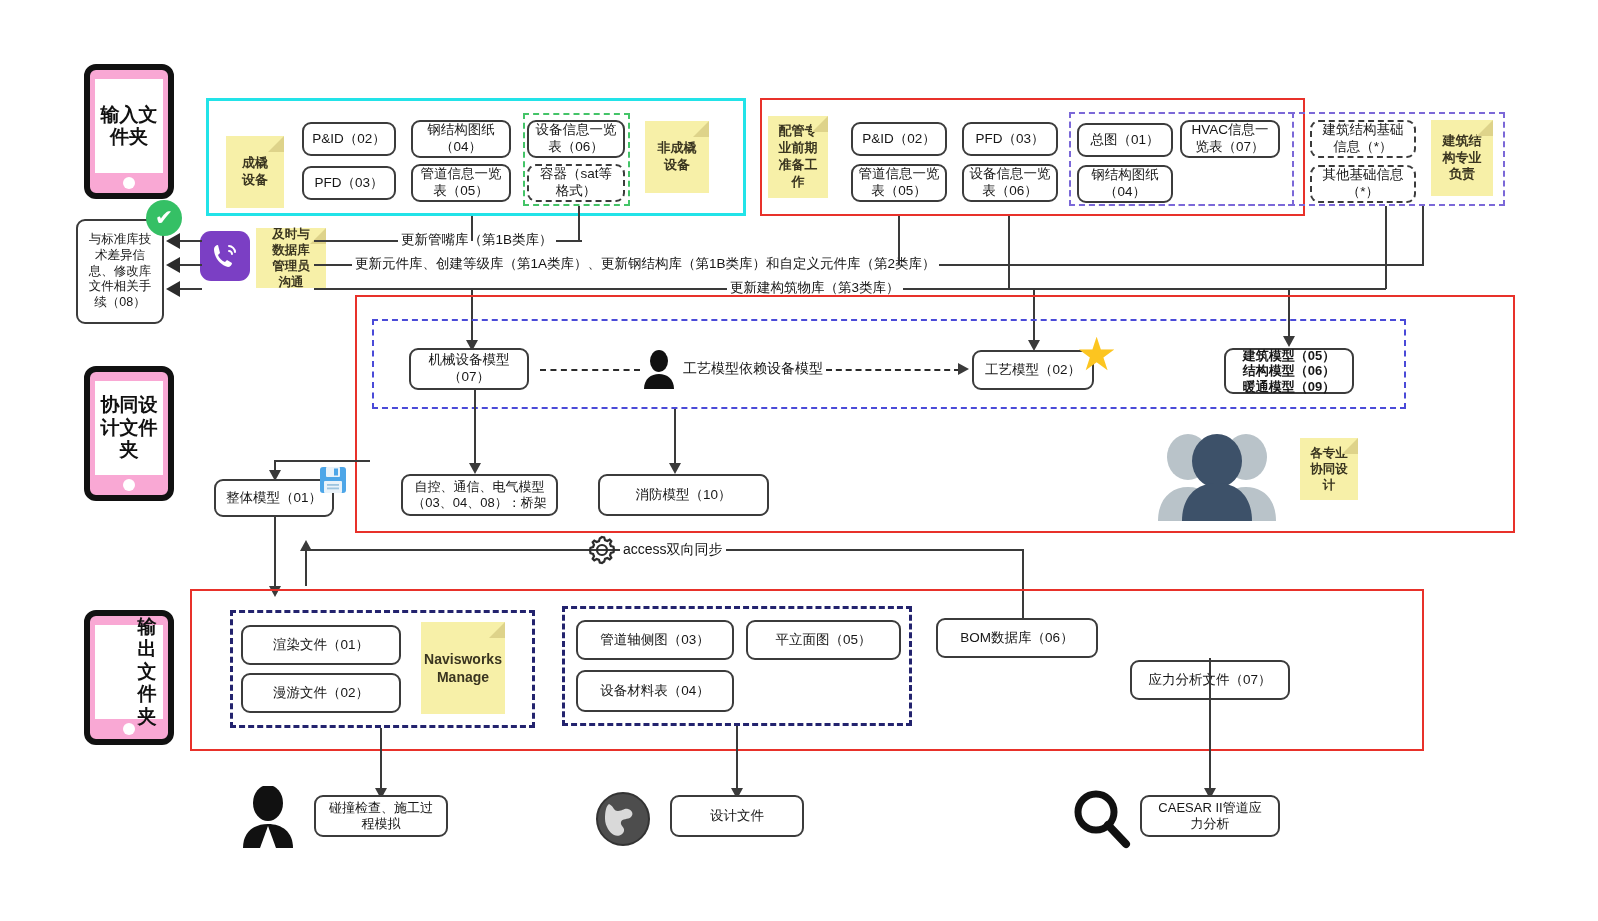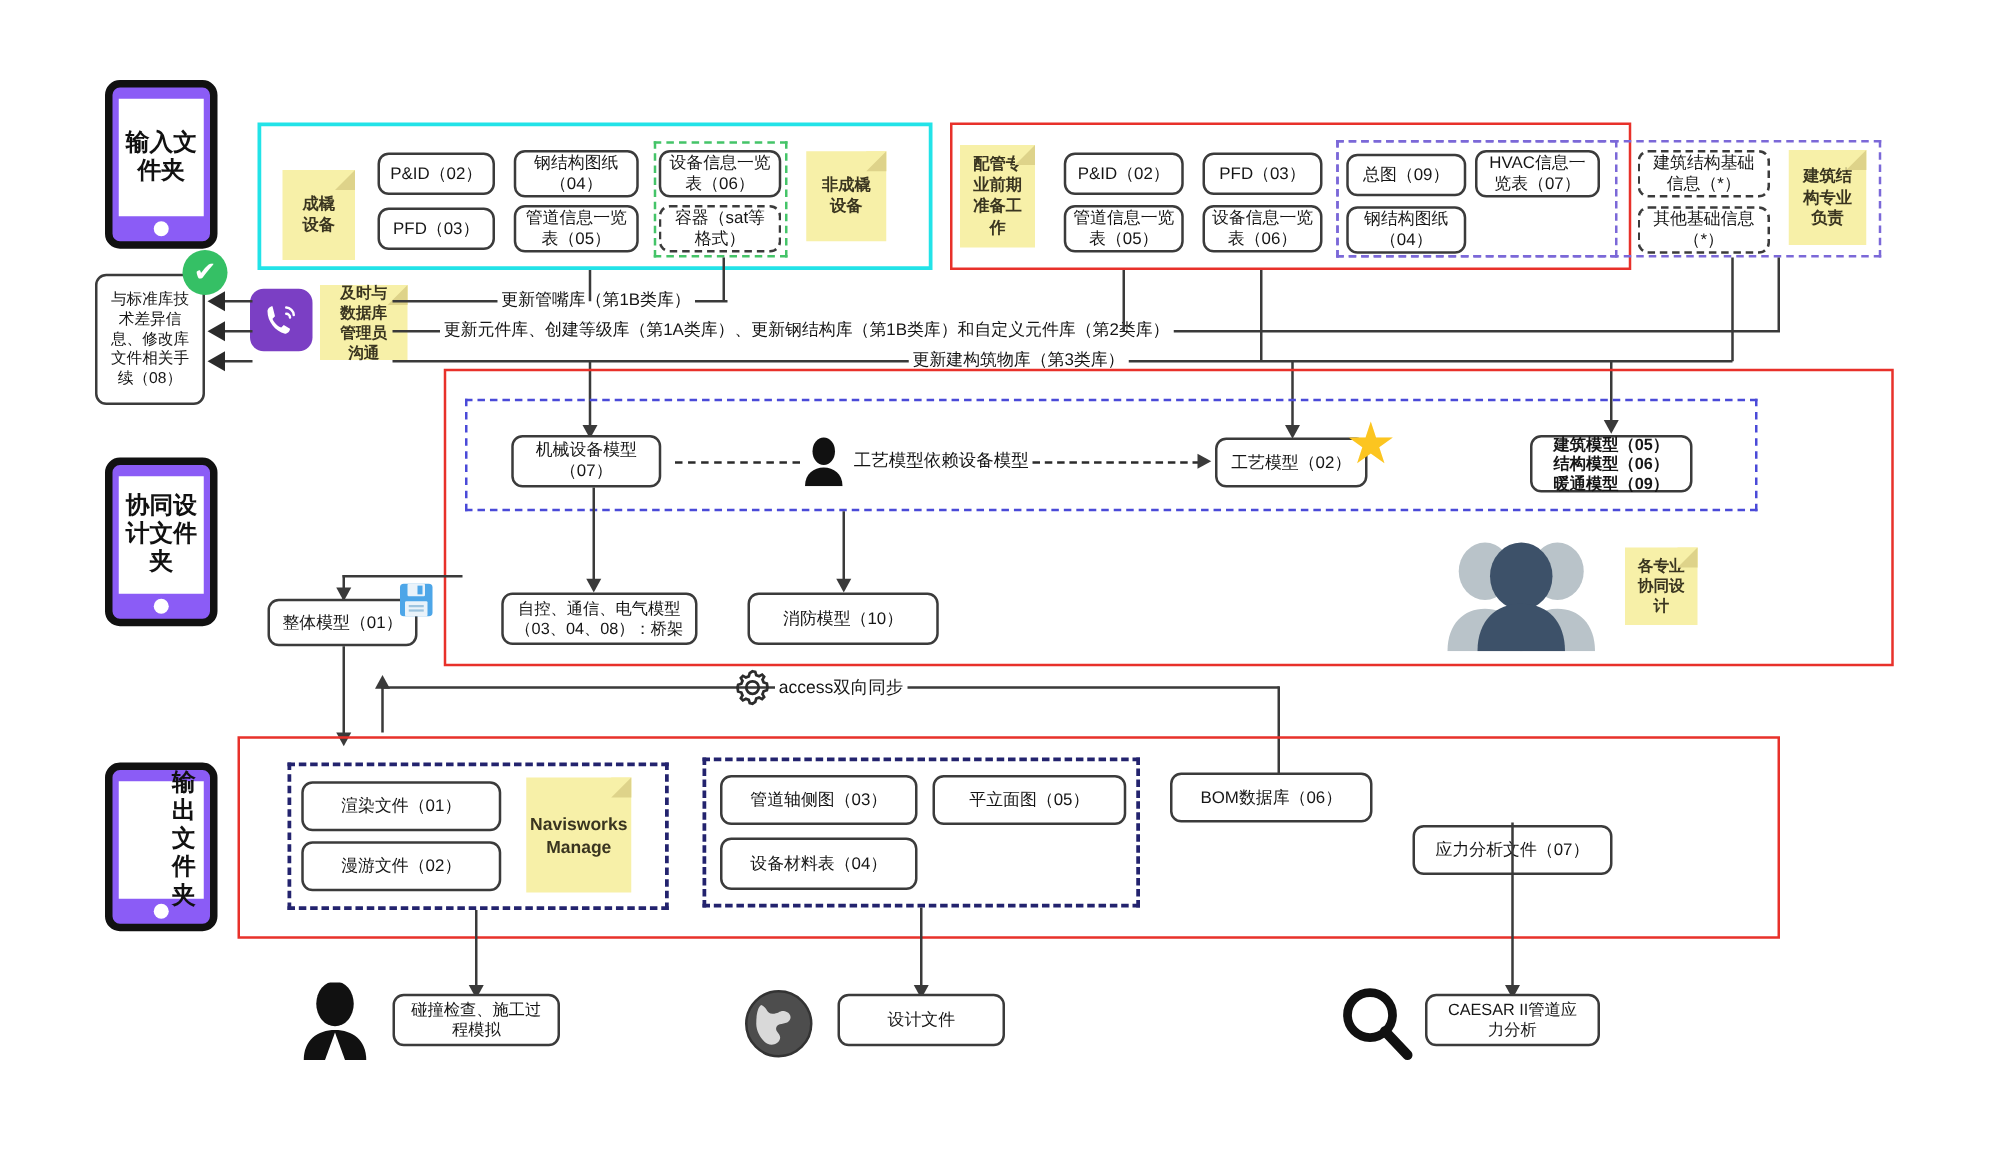--- a/index.html
+++ b/index.html
@@ -32,21 +32,21 @@
     font-weight:bold;font-size:13px;line-height:1.3;color:#3a3520;padding:3px 5px;
     font-family:"Liberation Sans","DejaVu Sans",sans-serif;
   }
   .sticky::after{
     content:"";position:absolute;top:0;right:0;border-width:0 0 16px 16px;
     border-style:solid;border-color:transparent transparent #f7f0a8 #ded38a;
     transform:rotate(180deg);
   }
 
   
-  .phone{position:absolute;box-sizing:border-box;border:6px solid #111;border-radius:12px;background:#8b5cf6;}
+  .phone{position:absolute;box-sizing:border-box;border:6px solid #111;border-radius:12px;background:#f9a8d4;}
   .phone .scr{position:absolute;left:5px;right:5px;top:9px;bottom:20px;background:#fff;
     display:flex;align-items:center;justify-content:center;text-align:center;
     font-weight:bold;font-size:19px;line-height:1.18;color:#111;letter-spacing:0px;}
   .phone .home{position:absolute;left:50%;bottom:4px;transform:translateX(-50%);
     width:12px;height:12px;border-radius:50%;background:#fff;}
 
   
   .ln{position:absolute;background:#3a3a3a;}
   .lnh{height:1.6px;}
   .lnv{width:1.6px;}
@@ -127,21 +127,21 @@
 作</div>
 
   <div class="nbox" style="left:851px;top:122px;width:96px;height:34px;white-space:pre-line;">P&amp;ID（02）</div>
   <div class="nbox" style="left:962px;top:122px;width:96px;height:34px;white-space:pre-line;">PFD（03）</div>
   <div class="nbox" style="left:851px;top:164px;width:96px;height:38px;white-space:pre-line;">管道信息一览
 表（05）</div>
   <div class="nbox" style="left:962px;top:164px;width:96px;height:38px;white-space:pre-line;">设备信息一览
 表（06）</div>
 
   <div class="frame violet-dd" style="left:1069px;top:112px;width:225px;height:94px;"></div>
-  <div class="nbox" style="left:1077px;top:123px;width:96px;height:34px;white-space:pre-line;">总图（09）</div>
+  <div class="nbox" style="left:1077px;top:123px;width:96px;height:34px;white-space:pre-line;">总图（01）</div>
   <div class="nbox" style="left:1180px;top:120px;width:100px;height:38px;white-space:pre-line;">HVAC信息一
 览表（07）</div>
   <div class="nbox" style="left:1077px;top:165px;width:96px;height:38px;white-space:pre-line;">钢结构图纸
 （04）</div>
 
   <div class="frame violet-dd" style="left:1069px;top:112px;width:436px;height:94px;"></div>
 
   <div class="nbox dash" style="left:1310px;top:120px;width:106px;height:38px;white-space:pre-line;">建筑结构基础
 信息（*）</div>
   <div class="nbox dash" style="left:1310px;top:165px;width:106px;height:38px;white-space:pre-line;">其他基础信息
@@ -231,21 +231,21 @@
 暖通模型（09）</div>
 
   <div class="ln lnv" style="left:474px;top:390px;height:75px;"></div>
   <div class="arw down" style="left:469px;top:463px;"></div>
 
   <div class="ln lnv" style="left:674px;top:409px;height:56px;"></div>
   <div class="arw down" style="left:669px;top:463px;"></div>
 
   <div class="nbox" style="left:401px;top:474px;width:157px;height:42px;font-size:13px;white-space:pre-line;">自控、通信、电气模型
 （03、04、08）：桥架</div>
-  <div class="nbox" style="left:598px;top:474px;width:153px;height:42px;white-space:pre-line;">消防模型（10）</div>
+  <div class="nbox" style="left:598px;top:474px;width:171px;height:42px;white-space:pre-line;">消防模型（10）</div>
 
   <div class="ln lnh" style="left:274px;top:460px;width:96px;"></div>
   <div class="ln lnv" style="left:274px;top:460px;height:22px;"></div>
   <div class="arw down" style="left:269px;top:470px;"></div>
   <div class="nbox" style="left:214px;top:479px;width:120px;height:38px;white-space:pre-line;">整体模型（01）</div>
 
   <div class="disk" style="left:318px;top:465px;width:30px;height:30px;">
     <svg width="30" height="30" viewBox="0 0 30 30" aria-hidden="true">
       <rect x="2" y="2" width="26" height="26" rx="3" fill="#4da6e8"></rect>
       <rect x="8" y="2" width="14" height="10" rx="1" fill="#eaf3fa"></rect>

